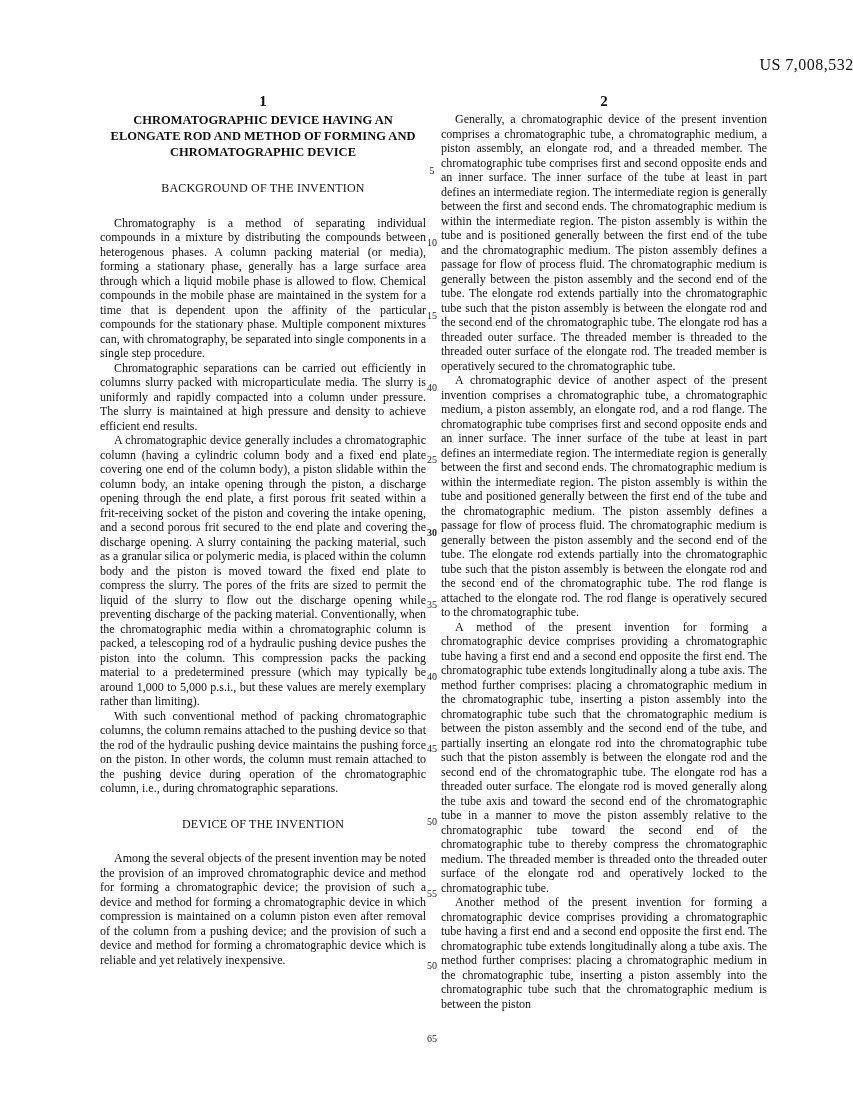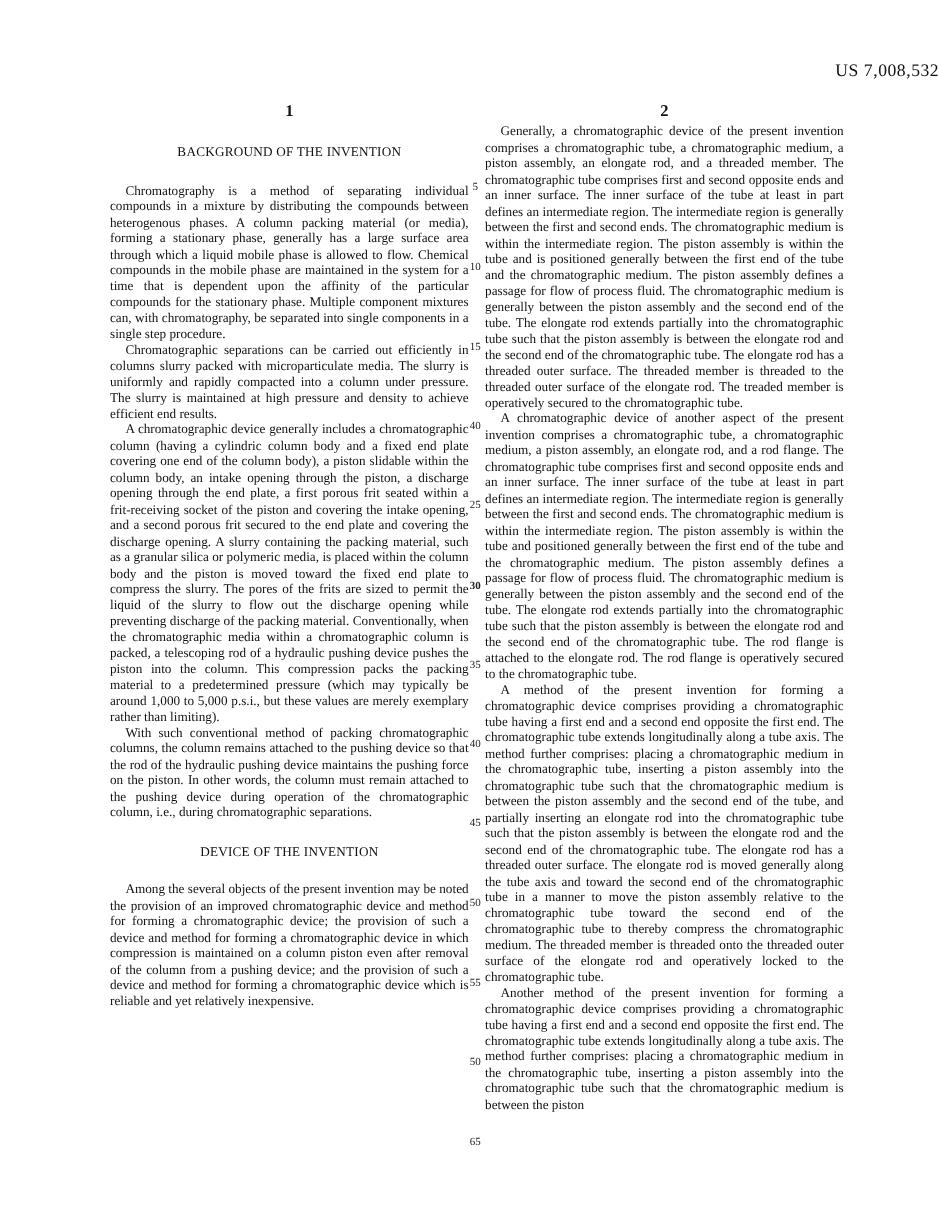--- a/index.html
+++ b/index.html
@@ -82,20 +82,21 @@
 </head>
 <body>
 
 <div class="page">
 
   <div class="patent-number">US 7,008,532 B2</div>
 
   <div class="col col-left">
     <div class="col-number">1</div>
     <div class="col-body" id="left-blocks">
+        <div class="block-title">CHROMATOGRAPHIC DEVICE HAVING AN ELONGATE ROD AND METHOD OF FORMING AND CHROMATOGRAPHIC DEVICE</div>
         <div class="block-heading">BACKGROUND OF THE INVENTION</div>
         <p class="block-paragraph">Chromatography is a method of separating individual compounds in a mixture by distributing the compounds between heterogenous phases. A column packing material (or media), forming a stationary phase, generally has a large surface area through which a liquid mobile phase is allowed to flow. Chemical compounds in the mobile phase are maintained in the system for a time that is dependent upon the affinity of the particular compounds for the stationary phase. Multiple component mixtures can, with chromatography, be separated into single components in a single step procedure.</p>
         <p class="block-paragraph">Chromatographic separations can be carried out efficiently in columns slurry packed with microparticulate media. The slurry is uniformly and rapidly compacted into a column under pressure. The slurry is maintained at high pressure and density to achieve efficient end results.</p>
         <p class="block-paragraph">A chromatographic device generally includes a chromatographic column (having a cylindric column body and a fixed end plate covering one end of the column body), a piston slidable within the column body, an intake opening through the piston, a discharge opening through the end plate, a first porous frit seated within a frit-receiving socket of the piston and covering the intake opening, and a second porous frit secured to the end plate and covering the discharge opening. A slurry containing the packing material, such as a granular silica or polymeric media, is placed within the column body and the piston is moved toward the fixed end plate to compress the slurry. The pores of the frits are sized to permit the liquid of the slurry to flow out the discharge opening while preventing discharge of the packing material. Conventionally, when the chromatographic media within a chromatographic column is packed, a telescoping rod of a hydraulic pushing device pushes the piston into the column. This compression packs the packing material to a predetermined pressure (which may typically be around 1,000 to 5,000 p.s.i., but these values are merely exemplary rather than limiting).</p>
         <p class="block-paragraph">With such conventional method of packing chromatographic columns, the column remains attached to the pushing device so that the rod of the hydraulic pushing device maintains the pushing force on the piston. In other words, the column must remain attached to the pushing device during operation of the chromatographic column, i.e., during chromatographic separations.</p>
         <div class="block-heading">DEVICE OF THE INVENTION</div>
         <p class="block-paragraph">Among the several objects of the present invention may be noted the provision of an improved chromatographic device and method for forming a chromatographic device; the provision of such a device and method for forming a chromatographic device in which compression is maintained on a column piston even after removal of the column from a pushing device; and the provision of such a device and method for forming a chromatographic device which is reliable and yet relatively inexpensive.</p>
       </div>
   </div>
 

